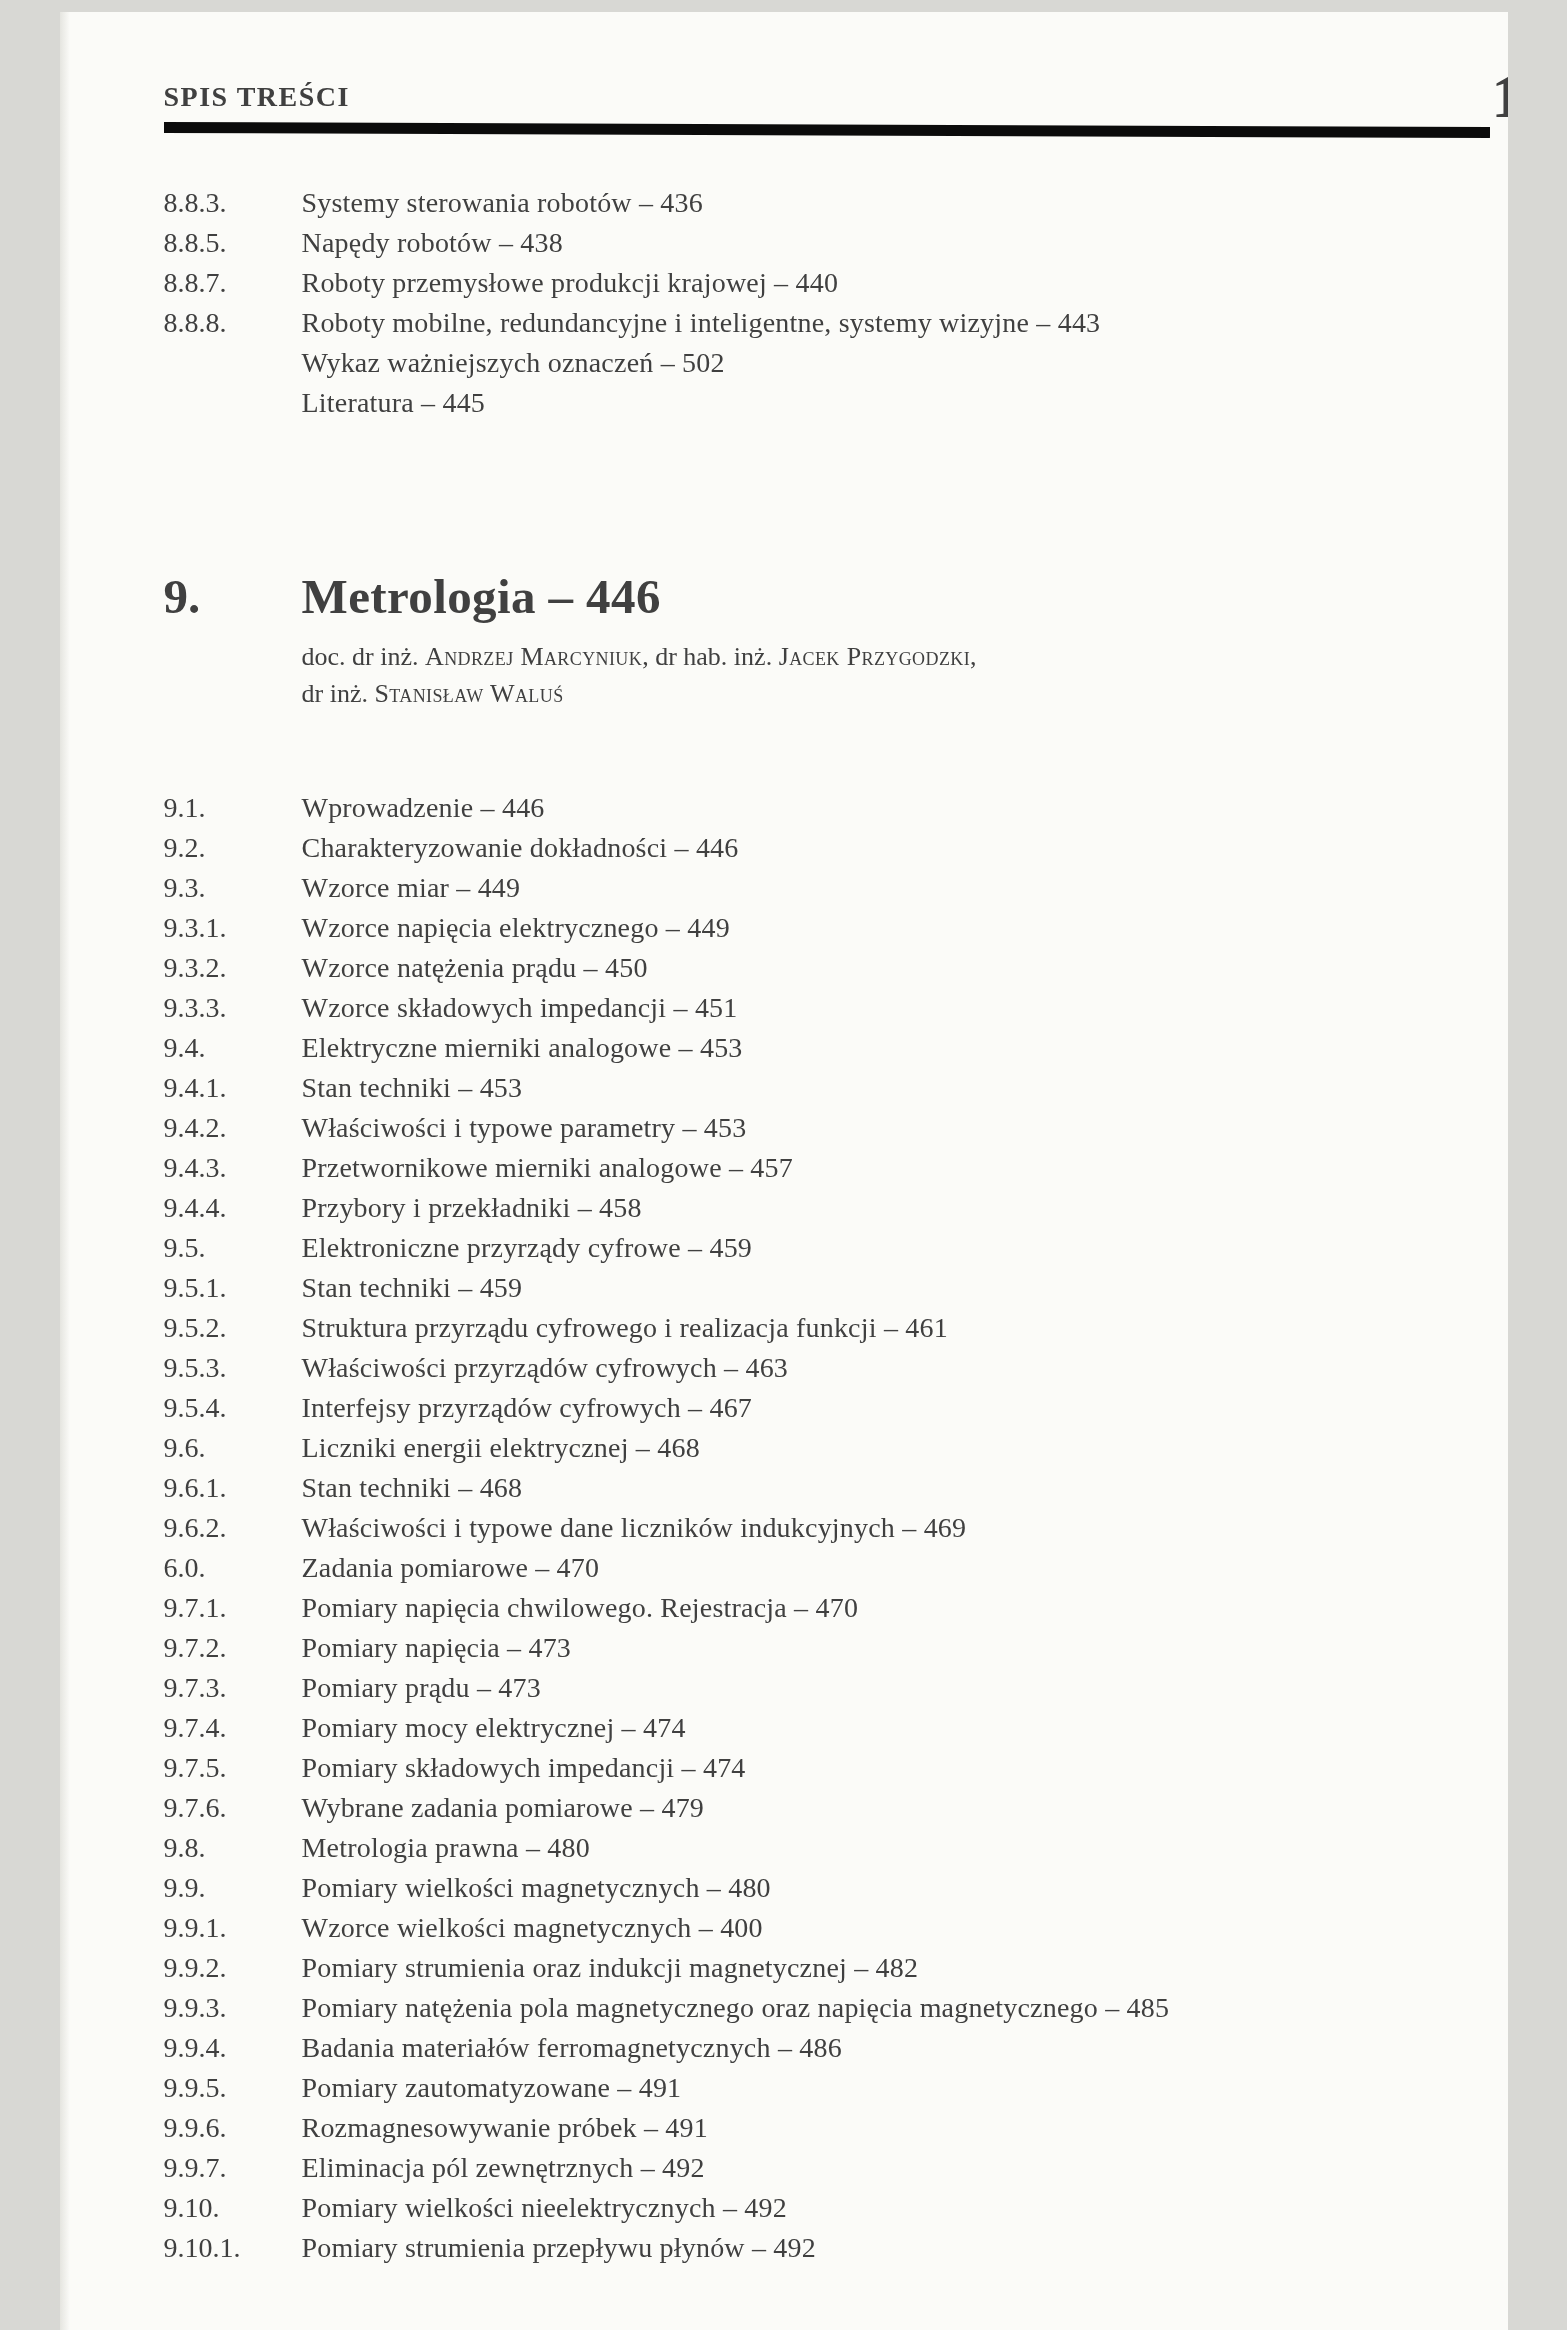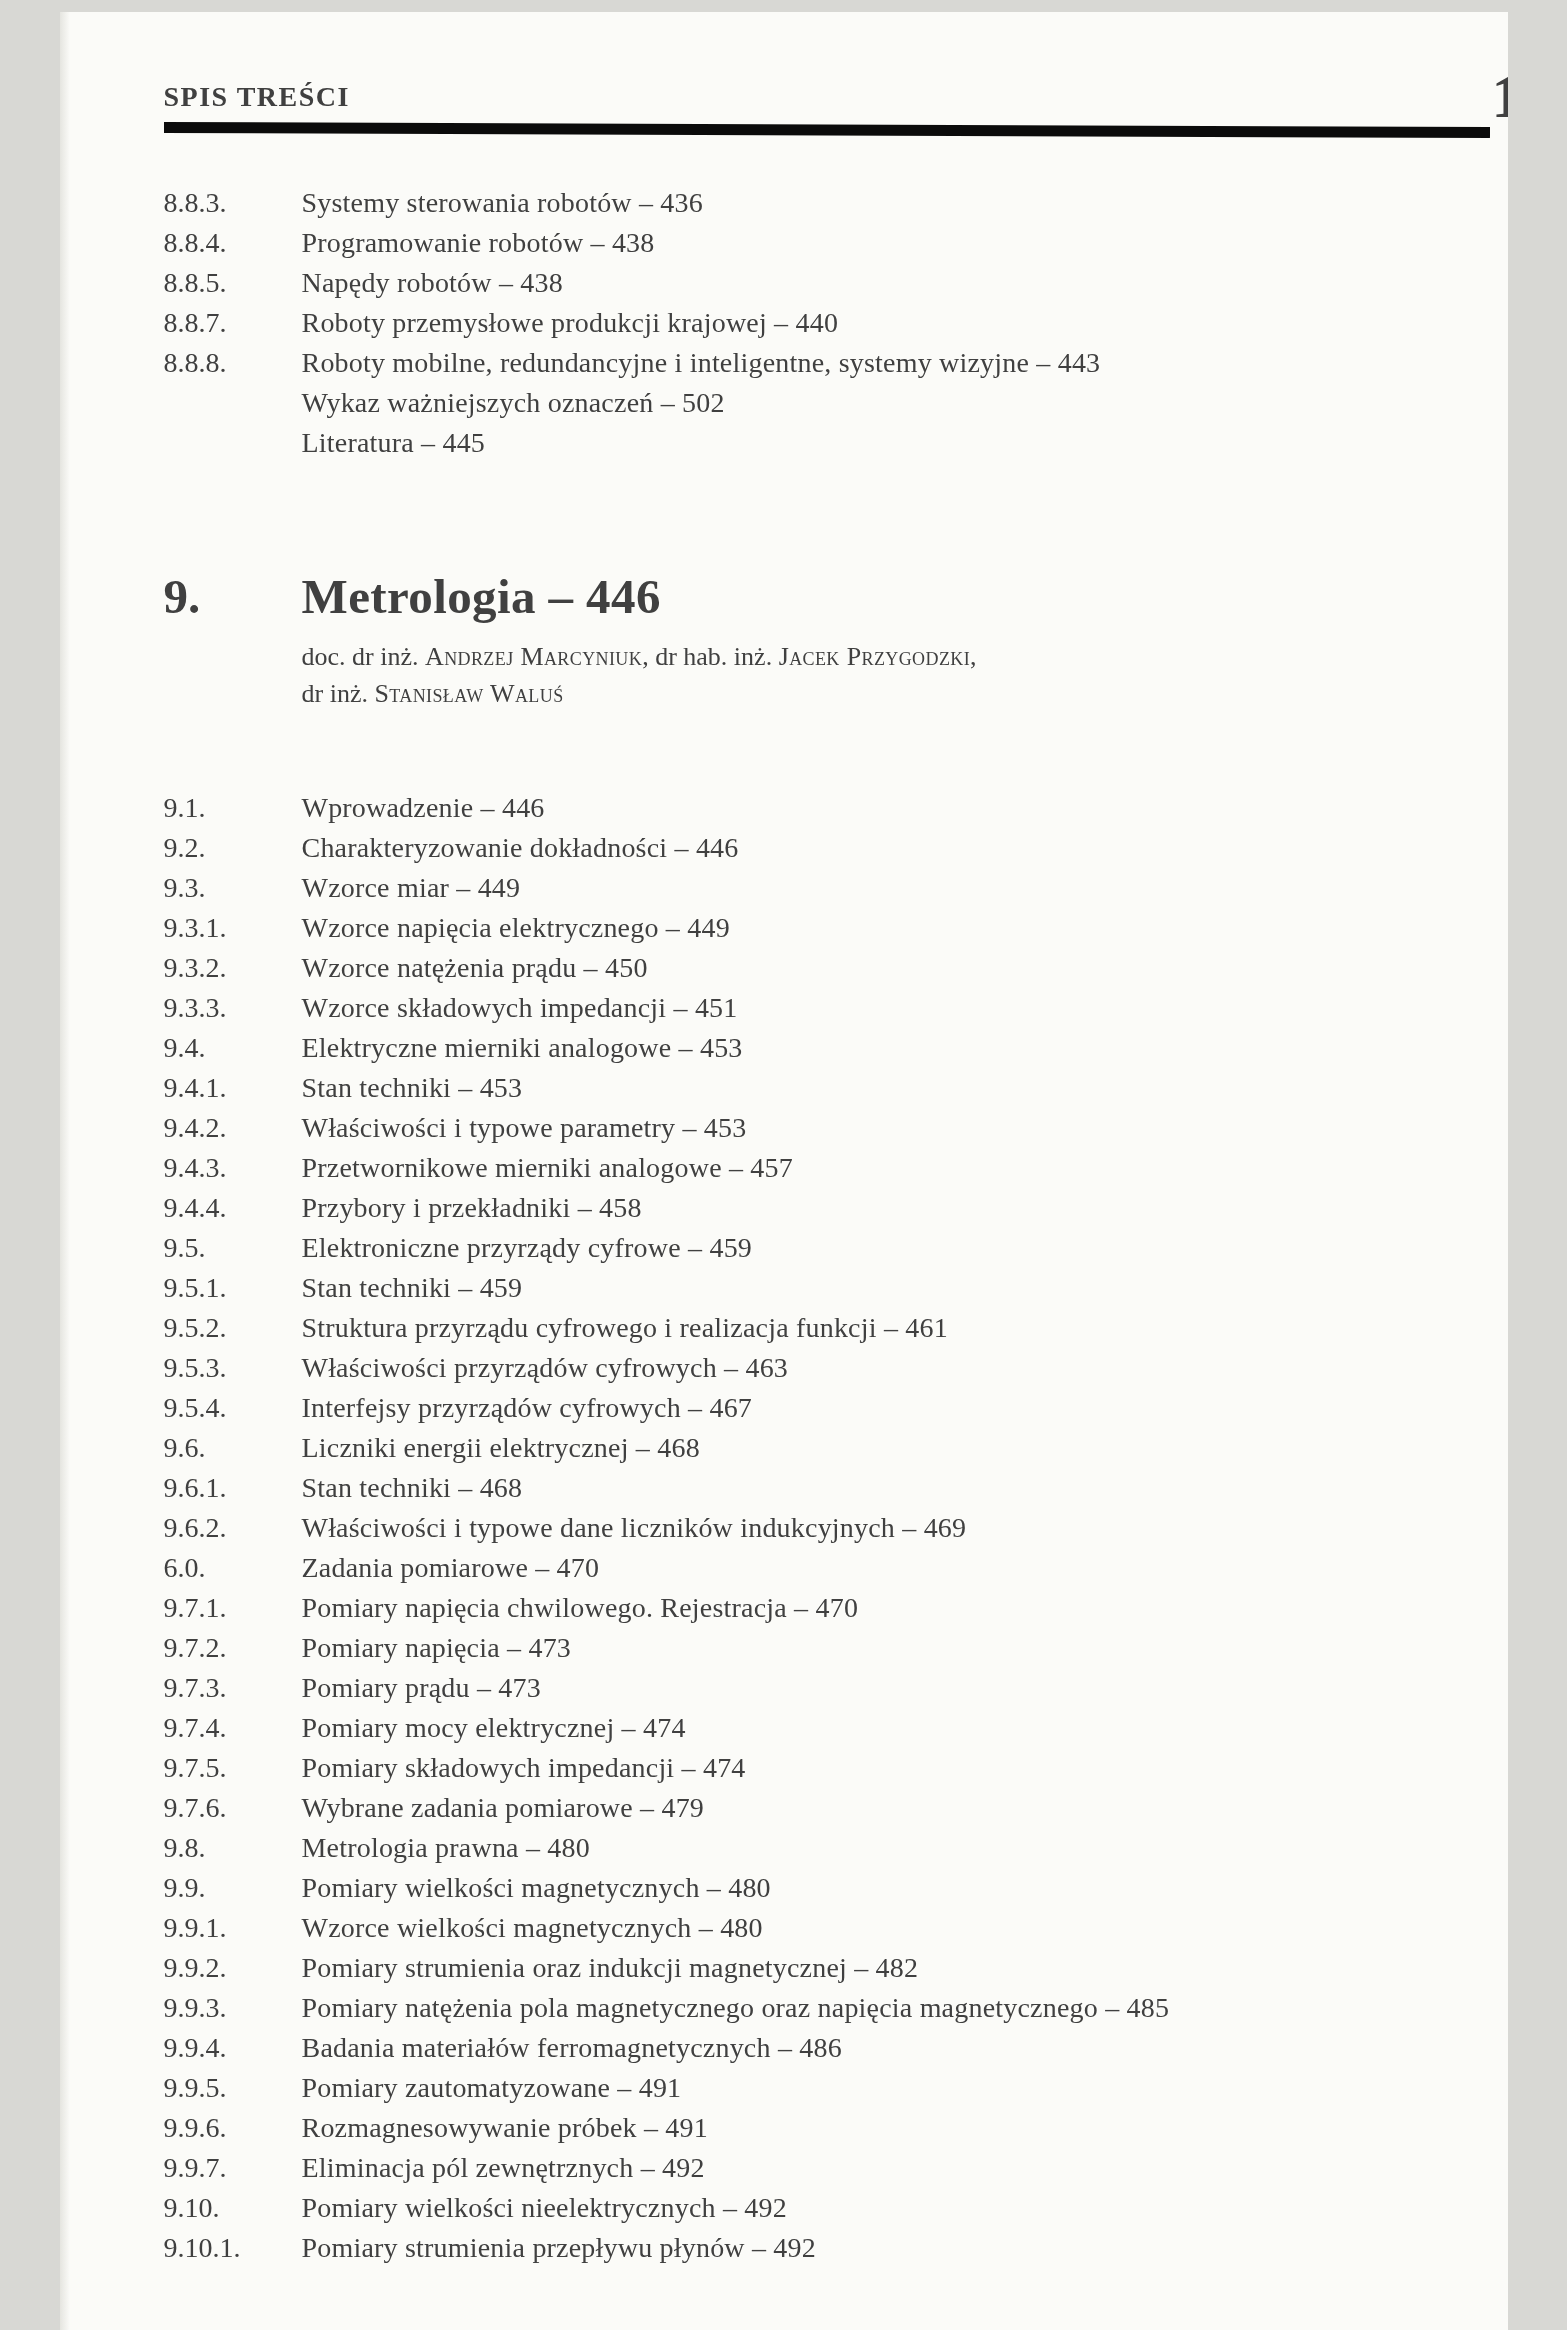--- a/index.html
+++ b/index.html
@@ -71,24 +71,20 @@
   <div class="header-title">SPIS TREŚCI</div>
   <div class="header-rule"></div>
   <div class="page-number">11</div>
 
   <ol class="toc-list" id="list-ch8">
       <li class="toc-row">
         <span class="toc-num">8.8.3.</span>
         <span class="toc-title">Systemy sterowania robotów – 436</span>
       </li>
       <li class="toc-row">
-        <span class="toc-num">8.8.4.</span>
-        <span class="toc-title">Programowanie robotów – 438</span>
-      </li>
-      <li class="toc-row">
         <span class="toc-num">8.8.5.</span>
         <span class="toc-title">Napędy robotów – 438</span>
       </li>
       <li class="toc-row">
         <span class="toc-num">8.8.7.</span>
         <span class="toc-title">Roboty przemysłowe produkcji krajowej – 440</span>
       </li>
       <li class="toc-row">
         <span class="toc-num">8.8.8.</span>
         <span class="toc-title">Roboty mobilne, redundancyjne i inteligentne, systemy wizyjne – 443</span>
@@ -221,21 +217,21 @@
       <li class="toc-row">
         <span class="toc-num">9.8.</span>
         <span class="toc-title">Metrologia prawna – 480</span>
       </li>
       <li class="toc-row">
         <span class="toc-num">9.9.</span>
         <span class="toc-title">Pomiary wielkości magnetycznych – 480</span>
       </li>
       <li class="toc-row">
         <span class="toc-num">9.9.1.</span>
-        <span class="toc-title">Wzorce wielkości magnetycznych – 480</span>
+        <span class="toc-title">Wzorce wielkości magnetycznych – 400</span>
       </li>
       <li class="toc-row">
         <span class="toc-num">9.9.2.</span>
         <span class="toc-title">Pomiary strumienia oraz indukcji magnetycznej – 482</span>
       </li>
       <li class="toc-row">
         <span class="toc-num">9.9.3.</span>
         <span class="toc-title">Pomiary natężenia pola magnetycznego oraz napięcia magnetycznego – 485</span>
       </li>
       <li class="toc-row">

